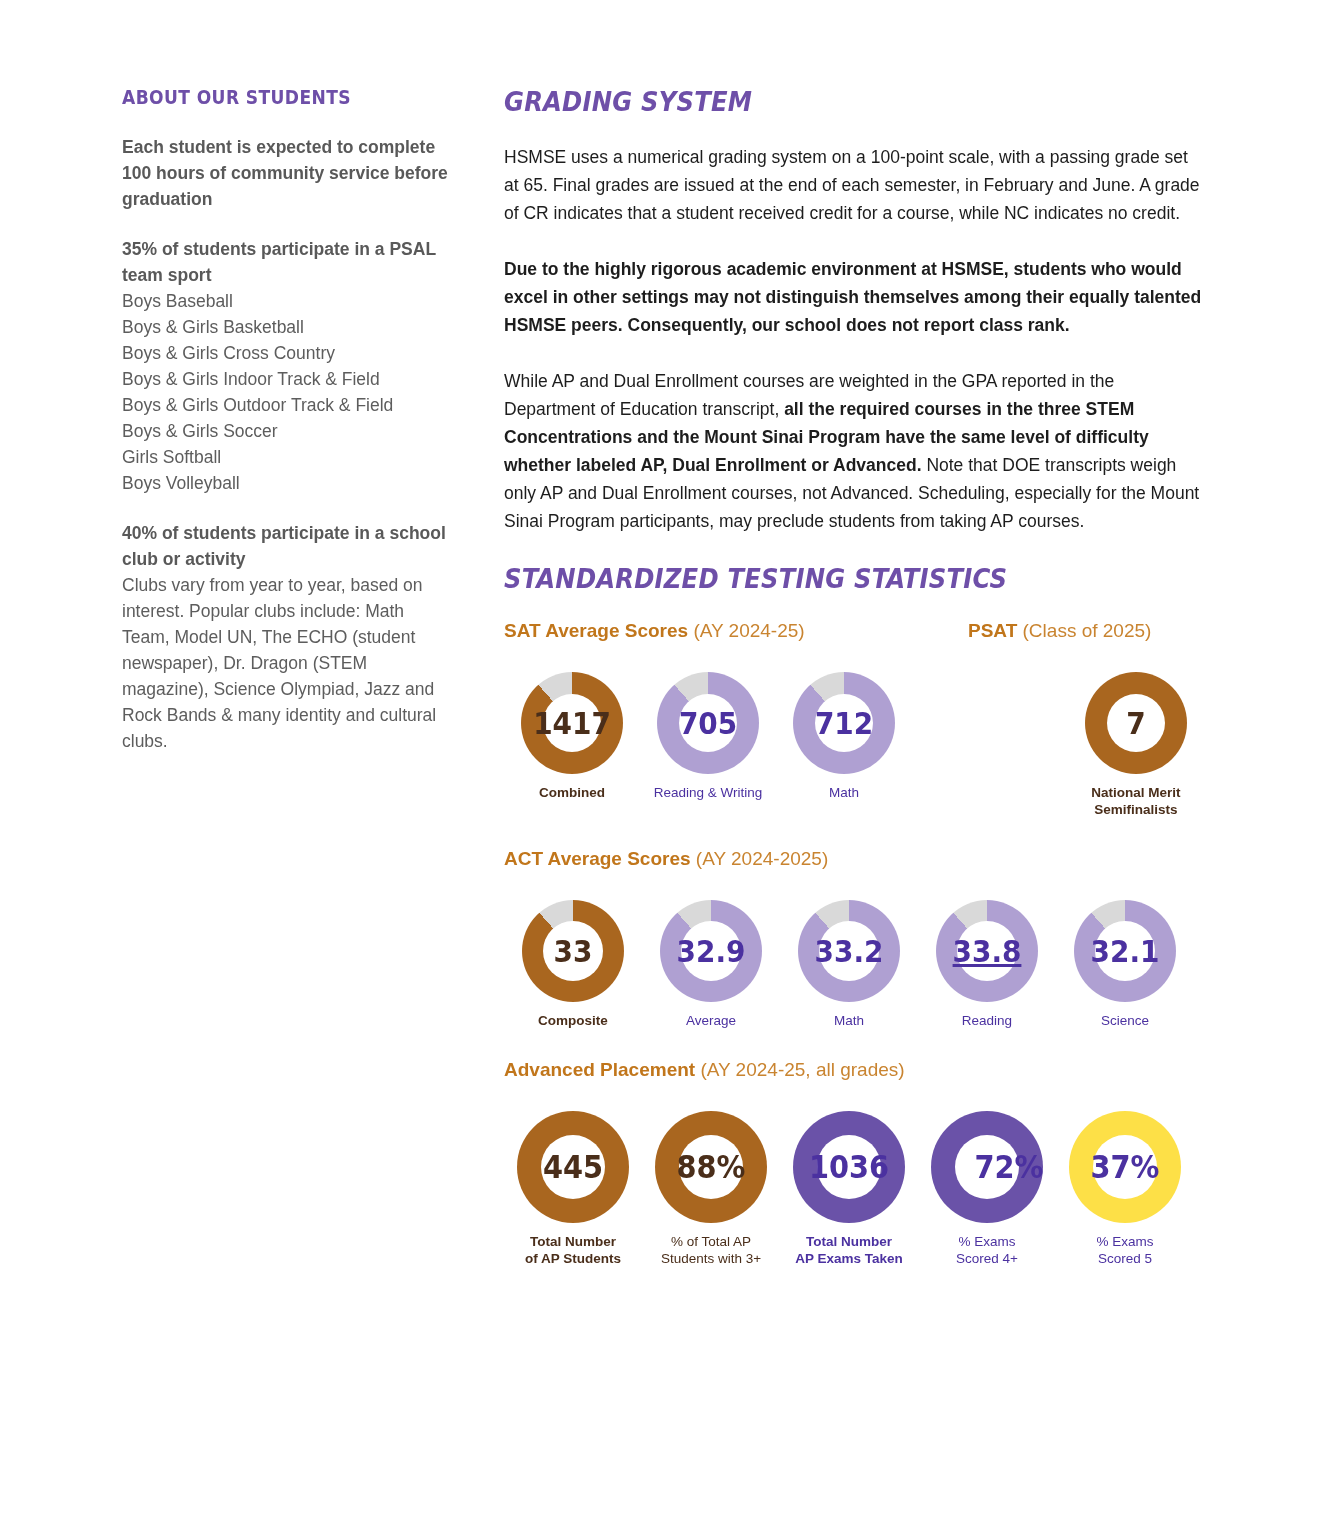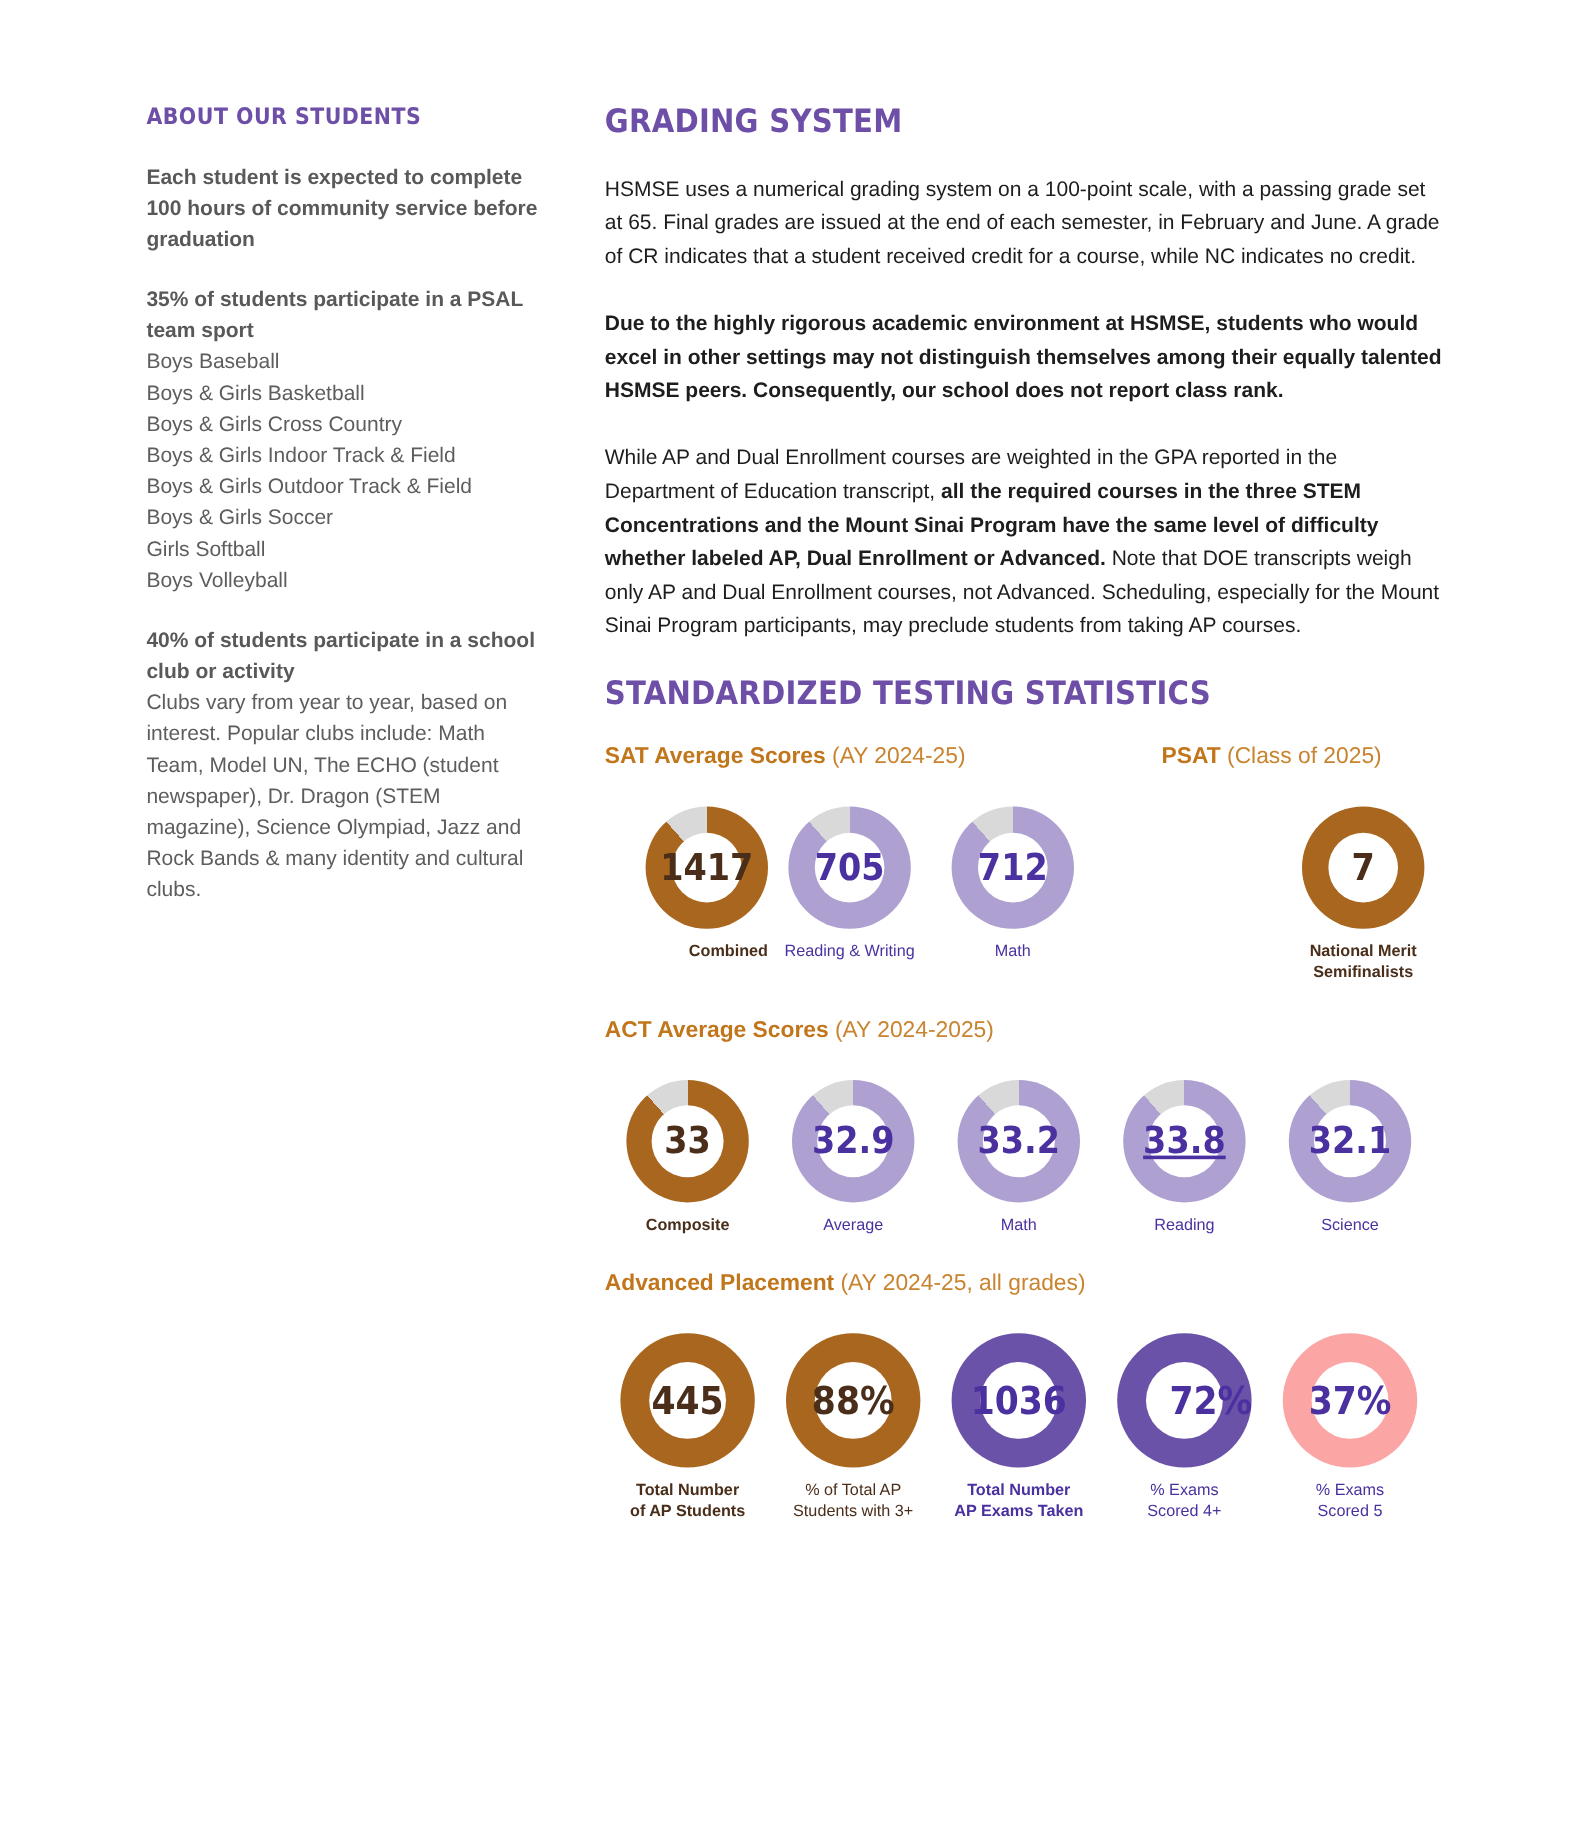--- a/index.html
+++ b/index.html
@@ -55,20 +55,21 @@
     width:700px;
   }
   h2.section-head {
     font-family:"DejaVu Sans Condensed","Liberation Sans", sans-serif;
     font-weight:bold;
     font-size:27px;
     letter-spacing:0.2px;
     color:#6E4FA8;
     margin:0 0 26px 0;
     text-transform:uppercase;
+    font-style:italic;
   }
   p.body {
     font-size:17.5px;
     line-height:28px;
     color:#1d1d1d;
     margin:0 0 28px 0;
   }
   p.body.bold, .body b { font-weight:bold; }
 
   
@@ -189,21 +190,21 @@
         <span class="strong">SAT Average Scores</span>
         <span class="light">(AY 2024-25)</span>
       </div>
       <div class="sub-head abs" style="left:464px;">
         <span class="strong">PSAT</span>
         <span class="light">(Class of 2025)</span>
       </div>
     </div>
 
     <div class="donut-row stat-block" id="row-sat" style="gap:0;">
-        <div class="donut-cell" style="width: 136px; align-items: flex-end;">
+        <div class="donut-cell" style="width: 136px;">
           <div class="donut" style="width: 102px; height: 102px; background: conic-gradient(rgb(169, 102, 31) 0deg, rgb(169, 102, 31) 318.6deg, rgb(217, 217, 217) 318.6deg, rgb(217, 217, 217) 360deg);">
             <div class="hole" style="width: 58px; height: 58px;"></div>
             <div class="val" style="font-size: 31px; color: rgb(74, 46, 26);">1417</div>
           </div>
           <div class="donut-label b" style="color: rgb(74, 46, 26);">Combined</div>
         </div>
         <div class="donut-cell" style="width: 136px;">
           <div class="donut" style="width: 102px; height: 102px; background: conic-gradient(rgb(175, 160, 210) 0deg, rgb(175, 160, 210) 318.6deg, rgb(217, 217, 217) 318.6deg, rgb(217, 217, 217) 360deg);">
             <div class="hole" style="width: 58px; height: 58px;"></div>
             <div class="val" style="font-size: 31px; color: rgb(75, 49, 160);">705</div>
@@ -307,21 +308,21 @@
         </div>
         <div class="donut-cell" style="width: 138px;">
           <div class="donut" style="width: 112px; height: 112px; background: rgb(106, 82, 168);">
             <div class="hole" style="width: 64px; height: 64px;"></div>
             <div class="val" style="font-size: 32px; color: rgb(75, 49, 160); margin-left: 44px;">72%</div>
           </div>
           <div class="donut-label" style="color: rgb(75, 49, 160);">% Exams
 Scored 4+</div>
         </div>
         <div class="donut-cell" style="width: 138px;">
-          <div class="donut" style="width: 112px; height: 112px; background: #fca5a5;">
+          <div class="donut" style="width: 112px; height: 112px; background: #fde047;">
             <div class="hole" style="width: 64px; height: 64px;"></div>
             <div class="val" style="font-size: 32px; color: rgb(75, 49, 160);">37%</div>
           </div>
           <div class="donut-label" style="color: rgb(75, 49, 160);">% Exams
 Scored 5</div>
         </div>
       </div>
 
   </main>
 </div>

